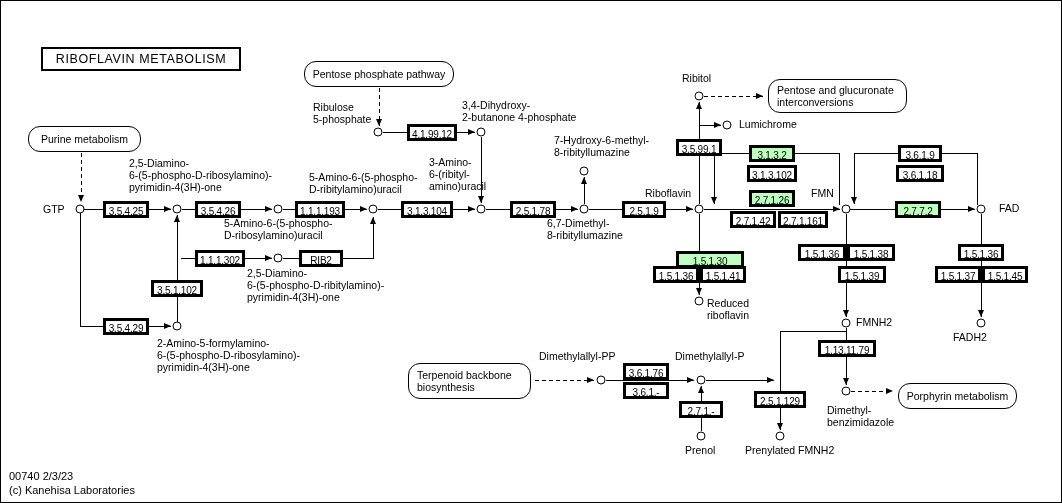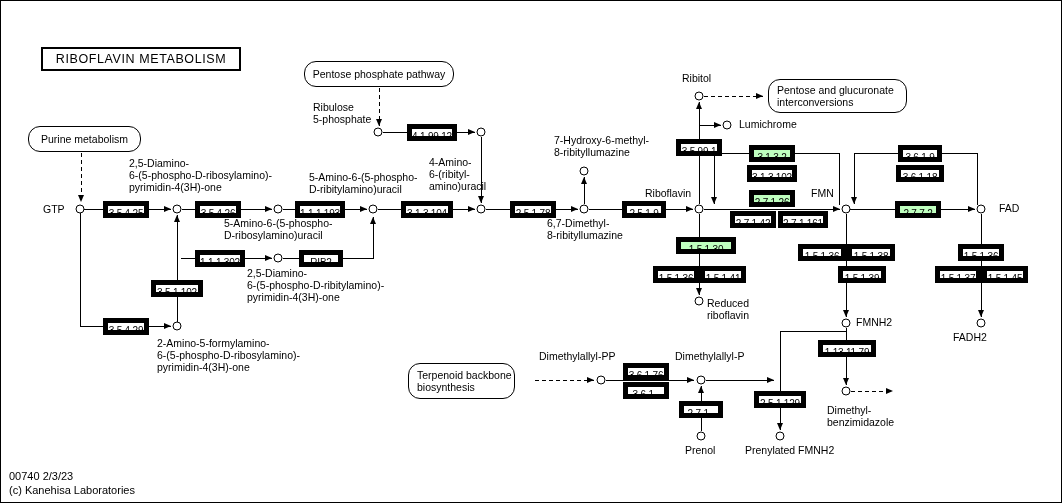--- a/index.html
+++ b/index.html
@@ -3,21 +3,21 @@
 <meta charset="utf-8">
 <style>
   html,body{margin:0;padding:0;background:#fff;}
   .canvas{position:relative;width:1062px;height:503px;background:#fff;border:1px solid #000;
           box-sizing:border-box;overflow:hidden;
           font-family:"Liberation Sans","DejaVu Sans",sans-serif;color:#000;}
   svg.wires{position:absolute;left:0;top:0;}
   .wires line,.wires path.wire{stroke:#000;stroke-width:1;fill:none;shape-rendering:crispEdges;}
   .wires .dash{stroke-dasharray:4 3;}
   .cnode{fill:#fff;stroke:#000;stroke-width:1;}
-  .ec{position:absolute;height:17px;line-height:15px;box-sizing:border-box;border:5px solid #000000;
+  .ec{position:absolute;height:17px;line-height:15px;box-sizing:border-box;border:3px solid #000000;
       background:#fff;text-align:center;font-size:10px;letter-spacing:-0.2px;white-space:nowrap;}
   .ec.hl{background:#bfffbf;}
   .lbl{position:absolute;font-size:10.5px;line-height:12px;white-space:pre-line;}
   .plink{position:absolute;box-sizing:border-box;border:1px solid #000;border-radius:12px;background:#fff;
          font-size:10.5px;line-height:12px;display:flex;align-items:center;white-space:pre-line;}
   .plink.center{justify-content:center;text-align:center;}
   .plink.left{padding-left:8px;}
   .titlebox{position:absolute;left:40px;top:46px;width:200px;height:24px;box-sizing:border-box;
             border:2px solid #000;font-size:12.5px;letter-spacing:0.6px;
             display:flex;align-items:center;justify-content:center;white-space:nowrap;}
@@ -109,22 +109,23 @@
   </svg>
 
   <div class="titlebox">RIBOFLAVIN  METABOLISM</div>
   <div class="foot" style="top:469px">00740 2/3/23</div>
   <div class="foot" style="top:483px">(c) Kanehisa Laboratories</div>
 
   <div class="plink center" style="left:27px;top:125px;width:113px;height:26px">Purine metabolism</div>
   <div class="plink center" style="left:303px;top:60px;width:150px;height:26px">Pentose phosphate pathway</div>
   <div class="plink left" style="left:767px;top:78px;width:139px;height:34px">Pentose and glucuronate
 interconversions</div>
-  <div class="plink left" style="left:407px;top:362px;width:107px;height:36px">Terpenoid backbone
+  <div class="plink left" style="left:407px;top:362px;width:123px;height:36px">Terpenoid backbone
 biosynthesis</div>
+  <div class="plink center" style="left:897px;top:382px;width:119px;height:26px">Porphyrin metabolism</div>
 
   <div class="ec" style="left:102px;top:200px;width:46px">3.5.4.25</div>
   <div class="ec" style="left:194px;top:200px;width:46px">3.5.4.26</div>
   <div class="ec" style="left:294px;top:200px;width:50px">1.1.1.193</div>
   <div class="ec" style="left:400px;top:200px;width:52px">3.1.3.104</div>
   <div class="ec" style="left:509px;top:200px;width:46px">2.5.1.78</div>
   <div class="ec" style="left:621px;top:200px;width:44px">2.5.1.9</div>
   <div class="ec" style="left:406px;top:123px;width:50px">4.1.99.12</div>
   <div class="ec" style="left:194px;top:249px;width:50px">1.1.1.302</div>
   <div class="ec" style="left:298px;top:249px;width:44px">RIB2</div>
@@ -132,21 +133,21 @@
   <div class="ec" style="left:102px;top:317px;width:46px">3.5.4.29</div>
   <div class="ec" style="left:675px;top:138px;width:46px">3.5.99.1</div>
   <div class="ec hl" style="left:748px;top:144px;width:46px">3.1.3.2</div>
   <div class="ec" style="left:746px;top:164px;width:50px">3.1.3.102</div>
   <div class="ec hl" style="left:748px;top:189px;width:46px">2.7.1.26</div>
   <div class="ec" style="left:729px;top:210px;width:46px">2.7.1.42</div>
   <div class="ec" style="left:777px;top:210px;width:50px">2.7.1.161</div>
   <div class="ec" style="left:897px;top:144px;width:44px">3.6.1.9</div>
   <div class="ec" style="left:895px;top:164px;width:48px">3.6.1.18</div>
   <div class="ec hl" style="left:894px;top:200px;width:46px">2.7.7.2</div>
-  <div class="ec hl" style="left:675px;top:236px;width:60px">1.5.1.30</div>
+  <div class="ec hl" style="left:675px;top:250px;width:68px">1.5.1.30</div>
   <div class="ec" style="left:652px;top:265px;width:46px">1.5.1.36</div>
   <div class="ec" style="left:699px;top:265px;width:46px">1.5.1.41</div>
   <div class="ec" style="left:797px;top:243px;width:48px">1.5.1.36</div>
   <div class="ec" style="left:846px;top:243px;width:48px">1.5.1.38</div>
   <div class="ec" style="left:837px;top:265px;width:48px">1.5.1.39</div>
   <div class="ec" style="left:957px;top:243px;width:46px">1.5.1.36</div>
   <div class="ec" style="left:934px;top:265px;width:46px">1.5.1.37</div>
   <div class="ec" style="left:981px;top:265px;width:46px">1.5.1.45</div>
   <div class="ec" style="left:817px;top:339px;width:58px">1.13.11.79</div>
   <div class="ec" style="left:622px;top:362px;width:46px">3.6.1.76</div>
@@ -163,21 +164,23 @@
   <div class="lbl" style="left:308px;top:170px">5-Amino-6-(5-phospho-
 D-ribitylamino)uracil</div>
   <div class="lbl" style="left:246px;top:266px">2,5-Diamino-
 6-(5-phospho-D-ribitylamino)-
 pyrimidin-4(3H)-one</div>
   <div class="lbl" style="left:156px;top:336px">2-Amino-5-formylamino-
 6-(5-phospho-D-ribosylamino)-
 pyrimidin-4(3H)-one</div>
   <div class="lbl" style="left:312px;top:100px">Ribulose
 5-phosphate</div>
-  <div class="lbl" style="left:428px;top:155px">4-Amino-
+  <div class="lbl" style="left:461px;top:98px">3,4-Dihydroxy-
+2-butanone 4-phosphate</div>
+  <div class="lbl" style="left:428px;top:155px">3-Amino-
 6-(ribityl-
 amino)uracil</div>
   <div class="lbl" style="left:553px;top:133px">7-Hydroxy-6-methyl-
 8-ribityllumazine</div>
   <div class="lbl" style="left:546px;top:216px">6,7-Dimethyl-
 8-ribityllumazine</div>
   <div class="lbl" style="left:644px;top:186px">Riboflavin</div>
   <div class="lbl" style="left:681px;top:71px">Ribitol</div>
   <div class="lbl" style="left:738px;top:117px">Lumichrome</div>
   <div class="lbl" style="left:810px;top:186px">FMN</div>

